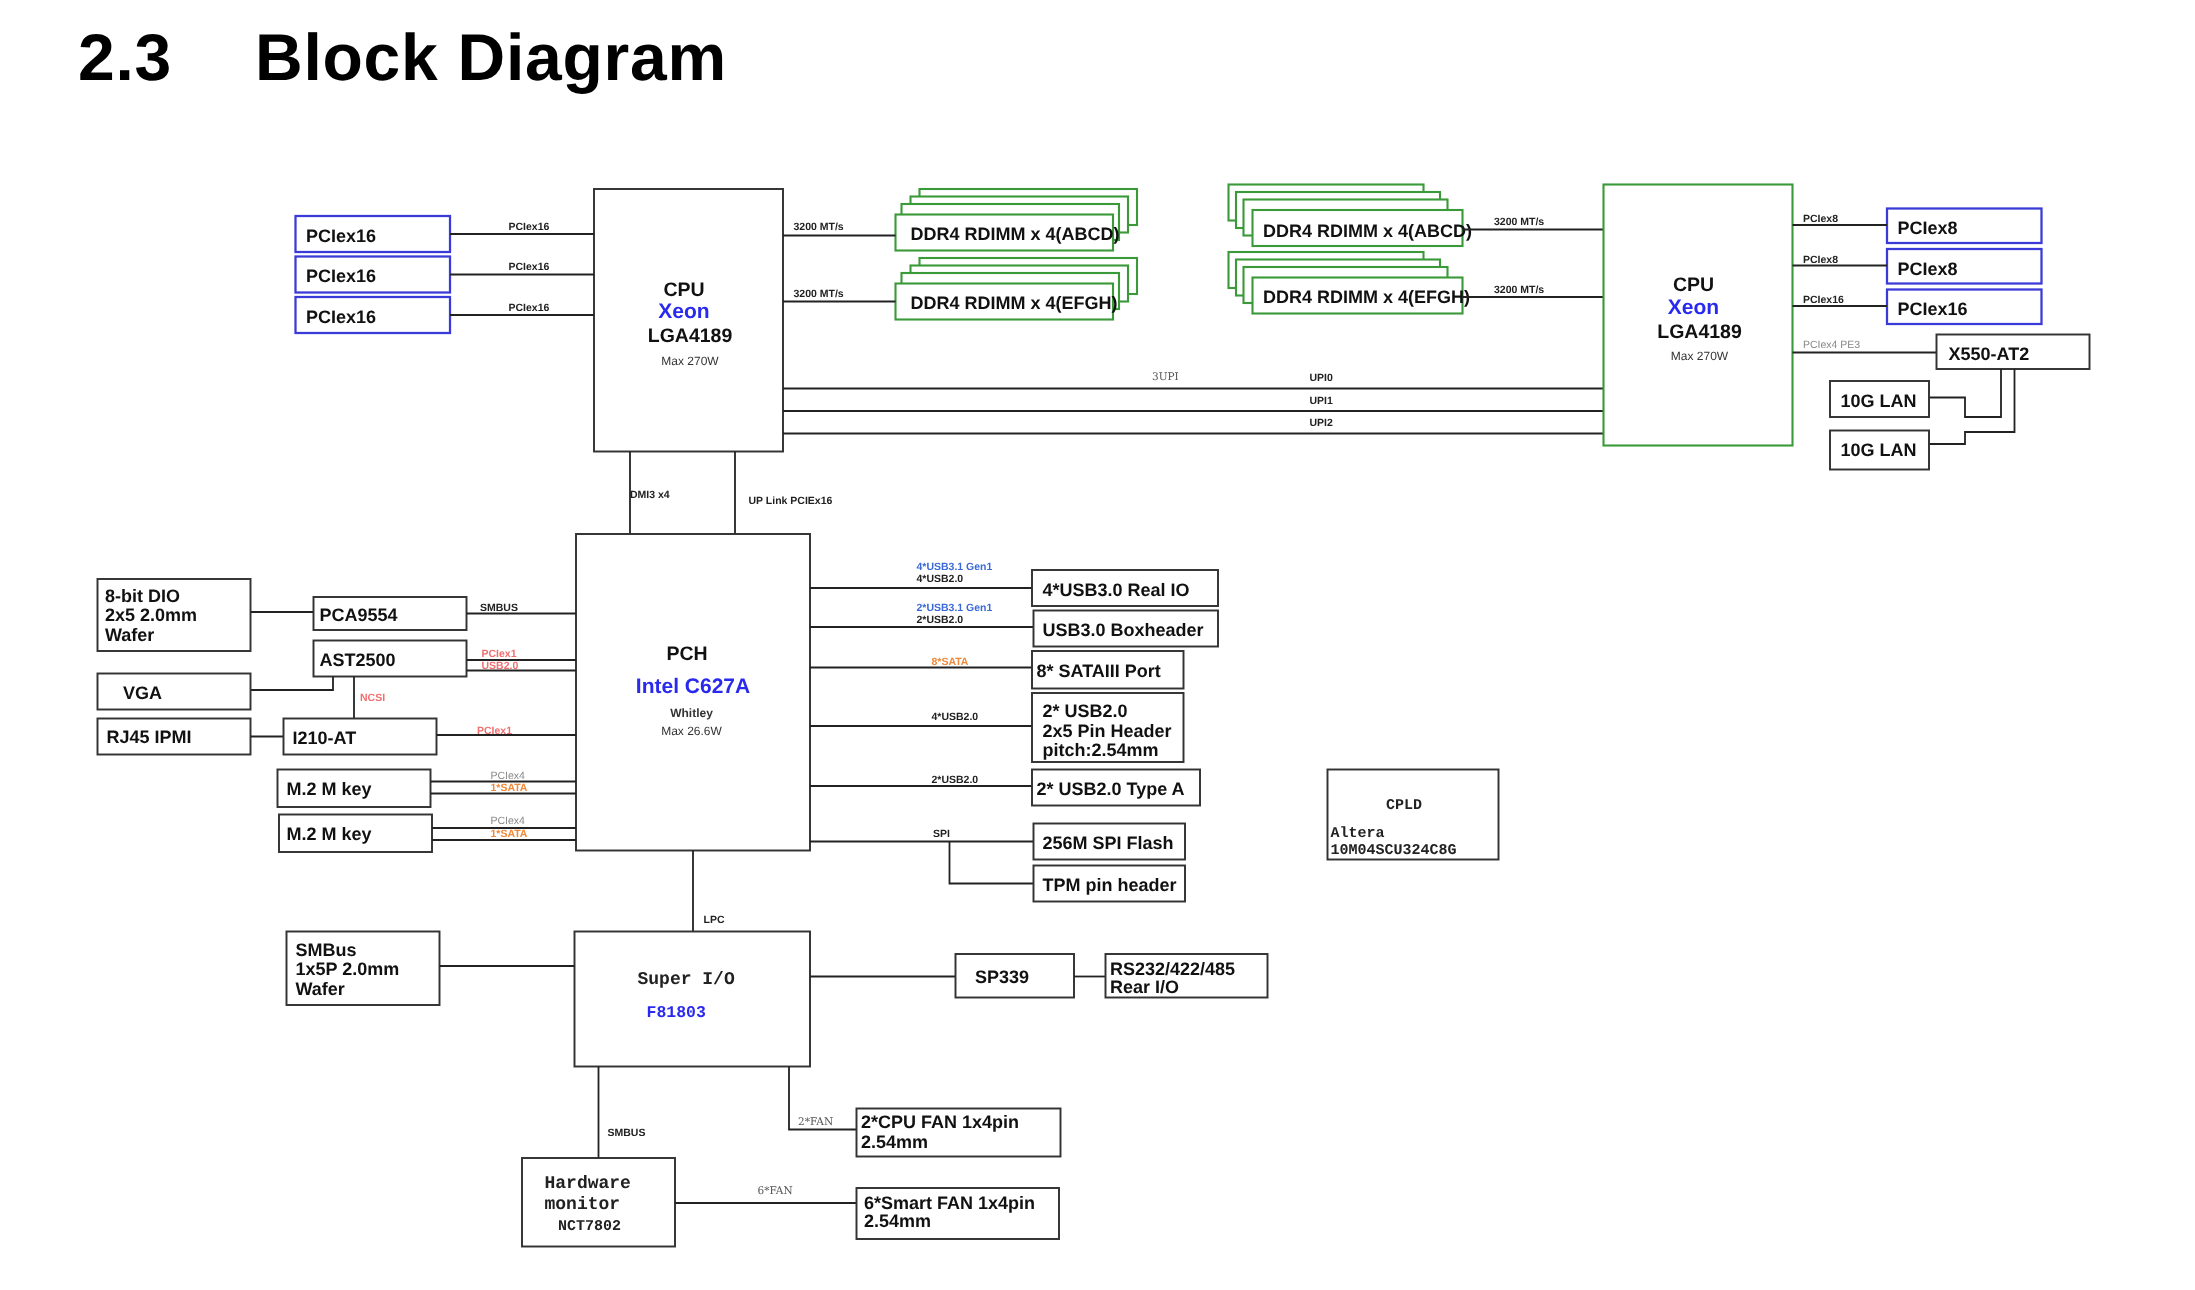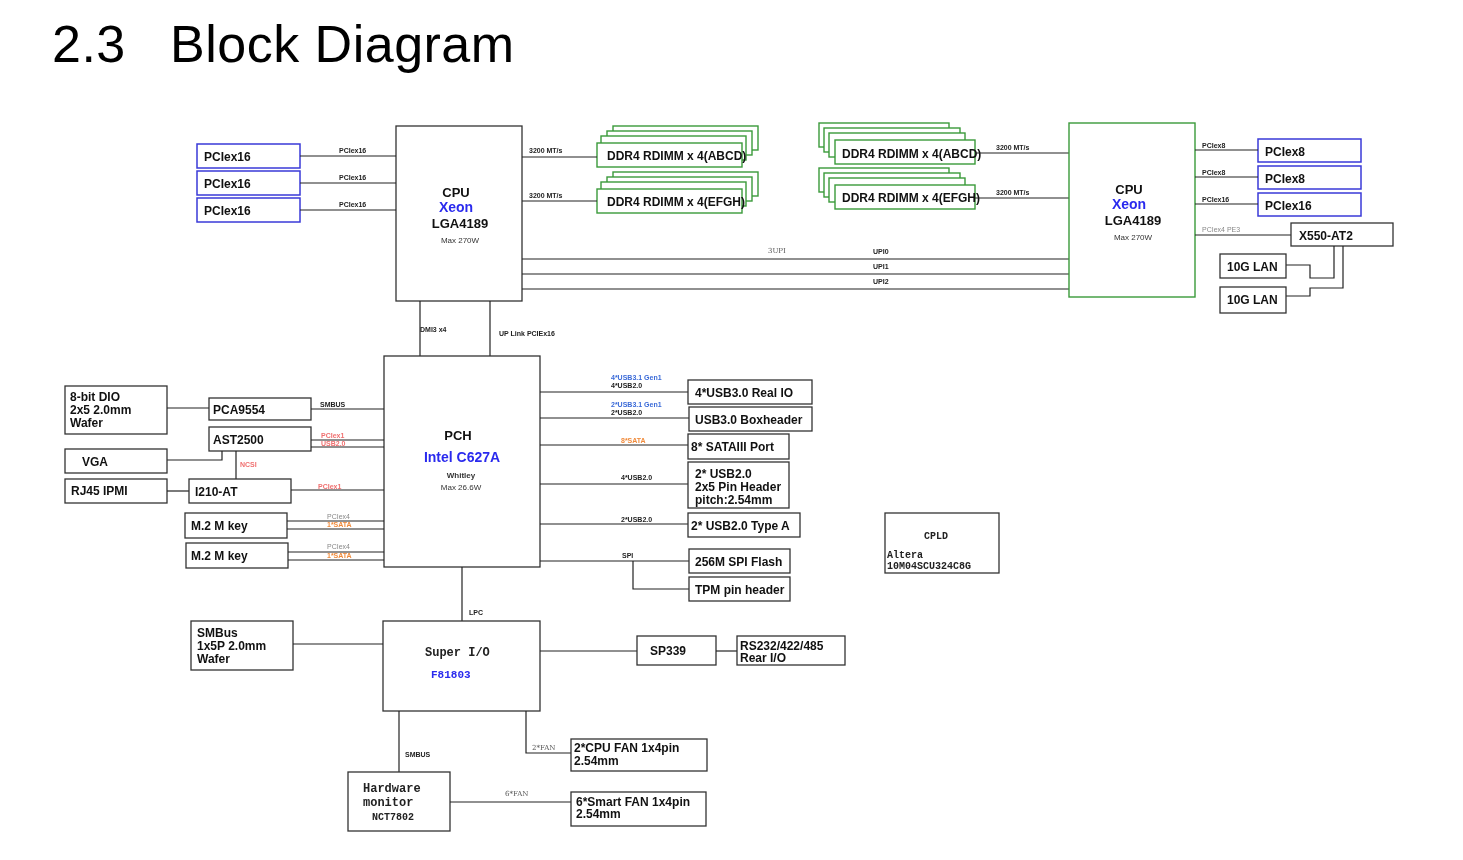--- a/index.html
+++ b/index.html
@@ -1,17 +1,17 @@
 <!DOCTYPE html>
 <html><head>
 <meta charset="utf-8">
 <style>
   html, body { margin:0; padding:0; background:#ffffff; }
   body { width:1463px; height:860px; position:relative; overflow:hidden; font-family:"Liberation Sans", sans-serif; color:#000; }
-  .heading { position:absolute; top:14px; left:52px; font-size:52px; font-weight:normal; letter-spacing:0.5px; }
+  .heading { position:absolute; top:14px; left:52px; font-size:44px; font-weight:bold; letter-spacing:0.5px; }
   .heading .num { display:inline-block; width:118px; }
   svg { position:absolute; left:0; top:0; }
   .box { fill:#fff; stroke:#333; stroke-width:1.3; }
   .box-blue { fill:#fff; stroke:#3a3ad8; stroke-width:1.5; }
   .box-green { fill:#fff; stroke:#3a9a3a; stroke-width:1.4; }
   .wire { stroke:#222; stroke-width:1.2; fill:none; }
   .t-box { font-family:"Liberation Sans", sans-serif; font-weight:bold; font-size:12px; fill:#111; }
   .t-small { font-family:"Liberation Sans", sans-serif; font-weight:bold; font-size:7px; fill:#222; }
   .t-small-red { font-family:"Liberation Sans", sans-serif; font-weight:bold; font-size:7px; fill:#f07070; }
   .t-small-orange { font-family:"Liberation Sans", sans-serif; font-weight:bold; font-size:7px; fill:#f08a3a; }

